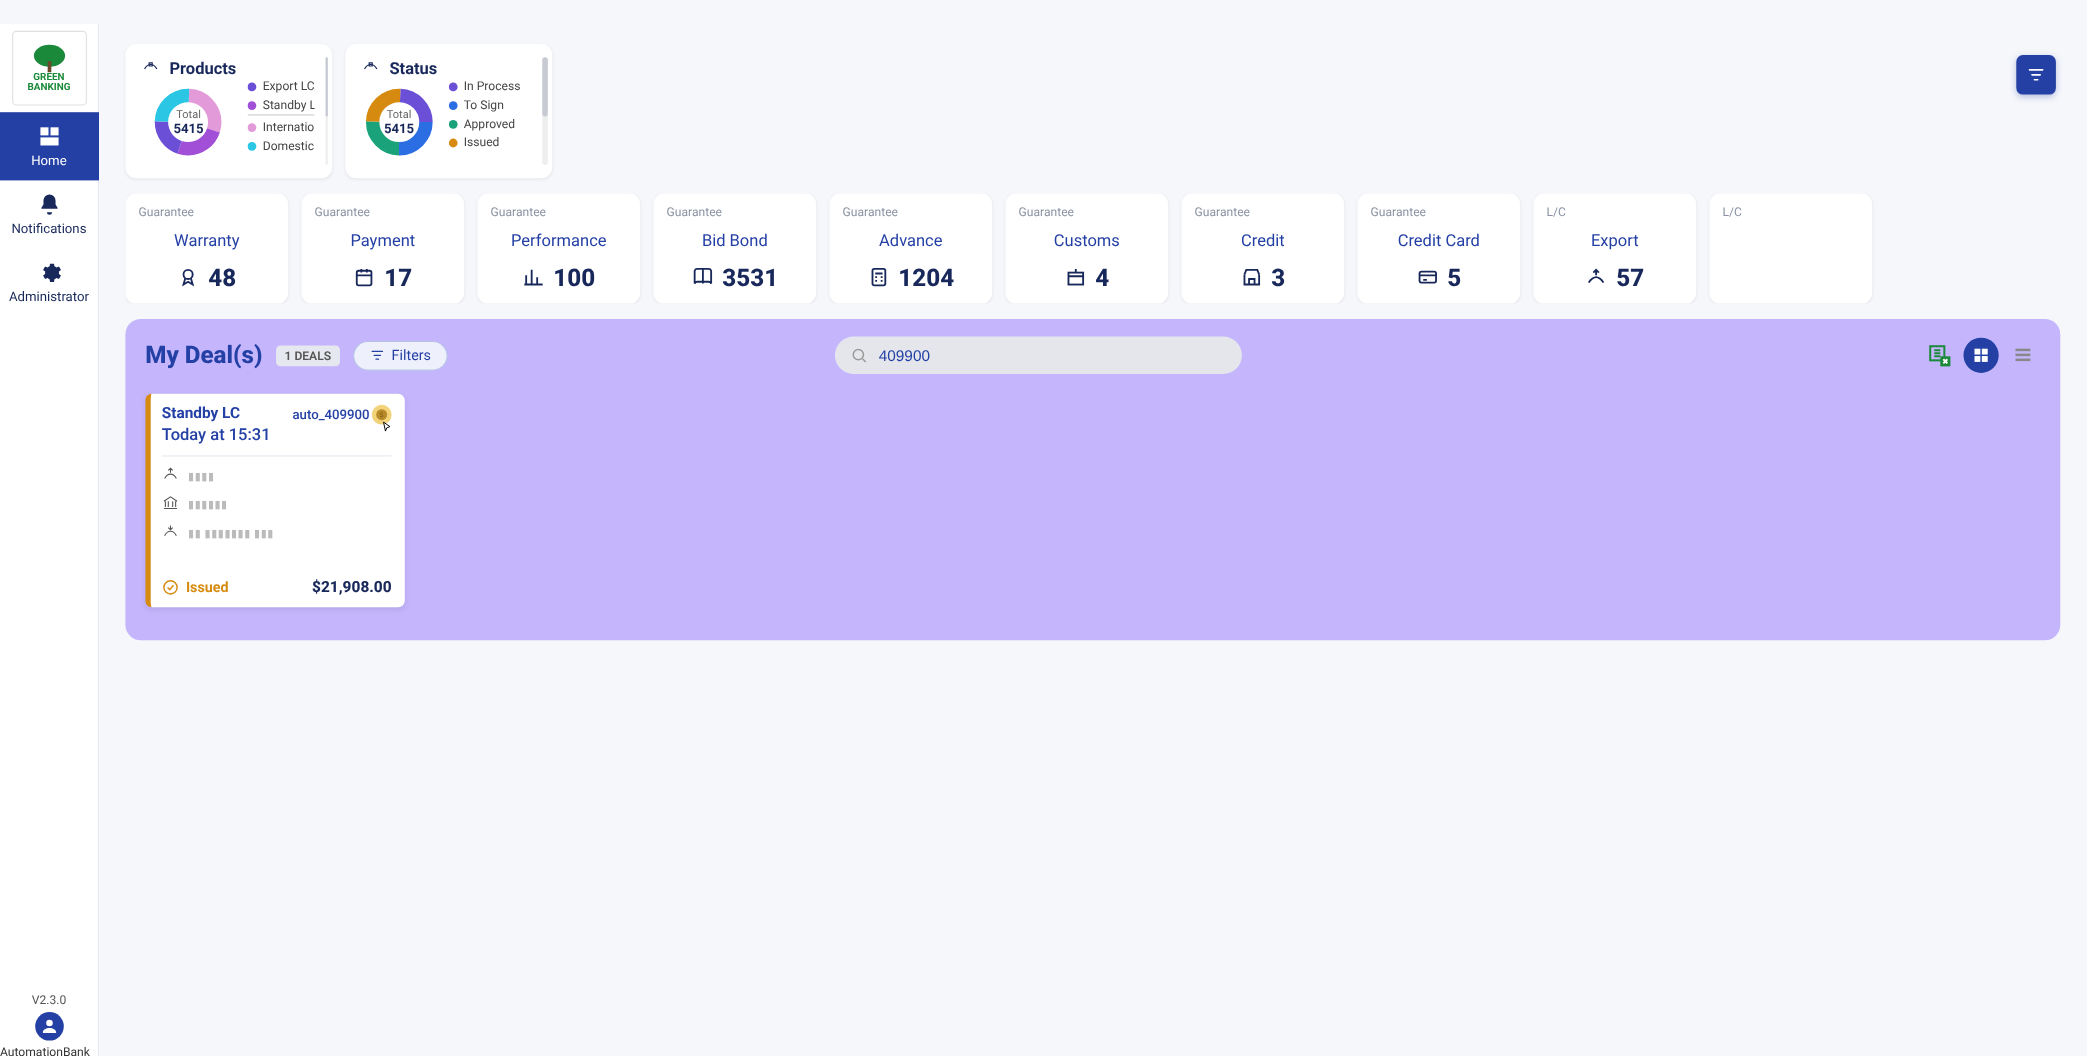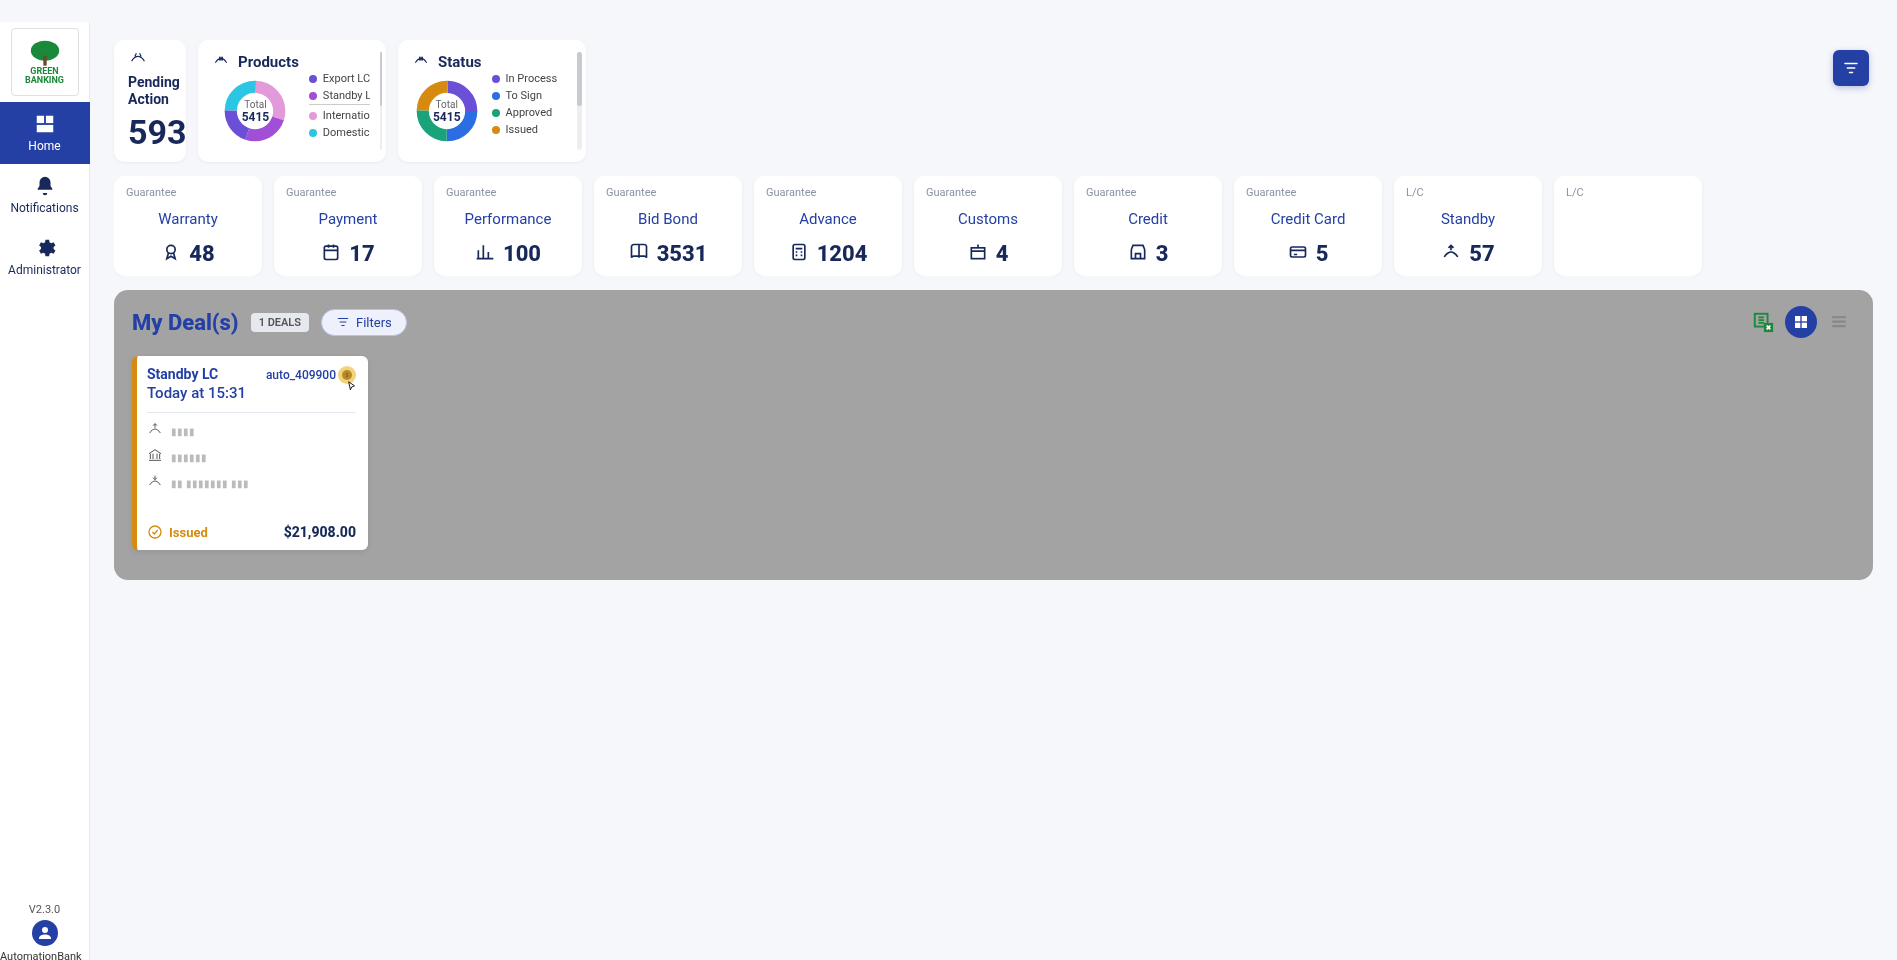--- a/index.html
+++ b/index.html
@@ -130,21 +130,21 @@
   }
   .kpi-cat { font-size: 11px; color: var(--muted); }
   .kpi-name { font-size: 15px; font-weight: 400; color: var(--blue); text-align: center; margin-top: -2px;}
   .kpi-val-row { display:flex; align-items:center; justify-content:center; gap: 8px;}
   .kpi-val { font-size: 22px; font-weight: 800; color: var(--navy); }
   .kpi-ico svg { width: 20px; height: 20px; stroke: var(--navy); fill:none; stroke-width:2;}
 
   
   .deals {
     margin-top: 14px;
-    background: #a3a3a3;
+    background: #c4b5fd;
     border-radius: 14px;
     padding: 16px 18px 30px;
     min-height: 280px;
   }
   .deals-header {
     display:flex; align-items:center; gap: 12px;
   }
   .deals-title { font-size: 22px; font-weight: 800; color: var(--blue); }
   .deals-count { font-size: 11px; background: #e6e8f0; color: #555; padding: 3px 8px; border-radius: 4px; font-weight: 600;}
   .filters-pill {
@@ -246,27 +246,20 @@
 
   <div class="main">
 
     <div class="filter-btn">
       <svg viewBox="0 0 24 24">
           <path d="M4 6h16M7 12h10M10 18h4" stroke="#fff" stroke-width="2" stroke-linecap="round"></path>
         </svg>
     </div>
 
     <div class="row1">
-      <div class="stat-card">
-        <span class="mini-icon"><svg width="20" height="16" viewBox="0 0 24 20" fill="none" stroke="currentColor" stroke-width="1.5">
-              <path d="M4 14c2-4 6-6 8-6s6 2 8 6M8 8l2-4M16 8l-2-4"></path>
-            </svg></span>
-        <div class="label">Pending Action</div>
-        <div class="value">593</div>
-      </div>
 
       <div class="chart-card">
         <div class="left">
           <div class="title-row">
             <span class="mini-icon"><svg width="18" height="14" viewBox="0 0 24 20" fill="none" stroke="#18285a" stroke-width="1.5">
                   <path d="M4 14c2-4 6-6 8-6s6 2 8 6M10 6h4v4h-4z"></path>
                 </svg></span>
             <span class="title">Products</span>
           </div>
           <div class="donut-wrap">
@@ -427,21 +420,21 @@
           <div class="kpi-val-row">
             <span class="kpi-ico"><svg viewBox="0 0 24 24">
                 <rect x="3" y="6" width="18" height="12" rx="2"></rect>
                 <path d="M3 10h18M7 15h4"></path>
               </svg></span>
             <span class="kpi-val">5</span>
           </div>
         </div>
         <div class="kpi-card">
           <div class="kpi-cat">L/C</div>
-          <div class="kpi-name">Standby</div>
+          <div class="kpi-name">Export</div>
           <div class="kpi-val-row">
             <span class="kpi-ico"><svg viewBox="0 0 24 24">
                 <path d="M4 18c2-4 6-6 8-6s6 2 8 6M12 4v6M9 7l3-3 3 3"></path>
               </svg></span>
             <span class="kpi-val">57</span>
           </div>
         </div>
         <div class="kpi-card">
           <div class="kpi-cat">L/C</div>
           <div class="kpi-name"></div>
@@ -454,20 +447,27 @@
 
     <div class="deals">
       <div class="deals-header">
         <span class="deals-title">My Deal(s)</span>
         <span class="deals-count">1 DEALS</span>
         <div class="filters-pill">
           <svg width="14" height="14" viewBox="0 0 24 24" fill="none" stroke="#2440a5" stroke-width="2">
               <path d="M4 6h16M7 12h10M10 18h4" stroke-linecap="round"></path>
             </svg>
           <span>Filters</span>
+        </div>
+        <div class="search-box">
+          <svg width="16" height="16" viewBox="0 0 24 24" fill="none" stroke="#999" stroke-width="2">
+              <circle cx="11" cy="11" r="7"></circle>
+              <path d="M21 21l-4-4"></path>
+            </svg>
+          <input type="text" value="409900" style="">
         </div>
         <div class="view-toggles">
           <div class="vt-btn export">
             <svg width="22" height="22" viewBox="0 0 24 24" fill="none" stroke-width="2">
                 <rect x="3" y="3" width="14" height="14" stroke="#1a8a3a"></rect>
                 <path d="M7 7h6M7 10h6M7 13h6" stroke="#1a8a3a"></path>
                 <rect x="14" y="14" width="8" height="8" fill="#1a8a3a"></rect>
                 <path d="M16 16l4 4M20 16l-4 4" stroke="#fff"></path>
               </svg>
           </div>

